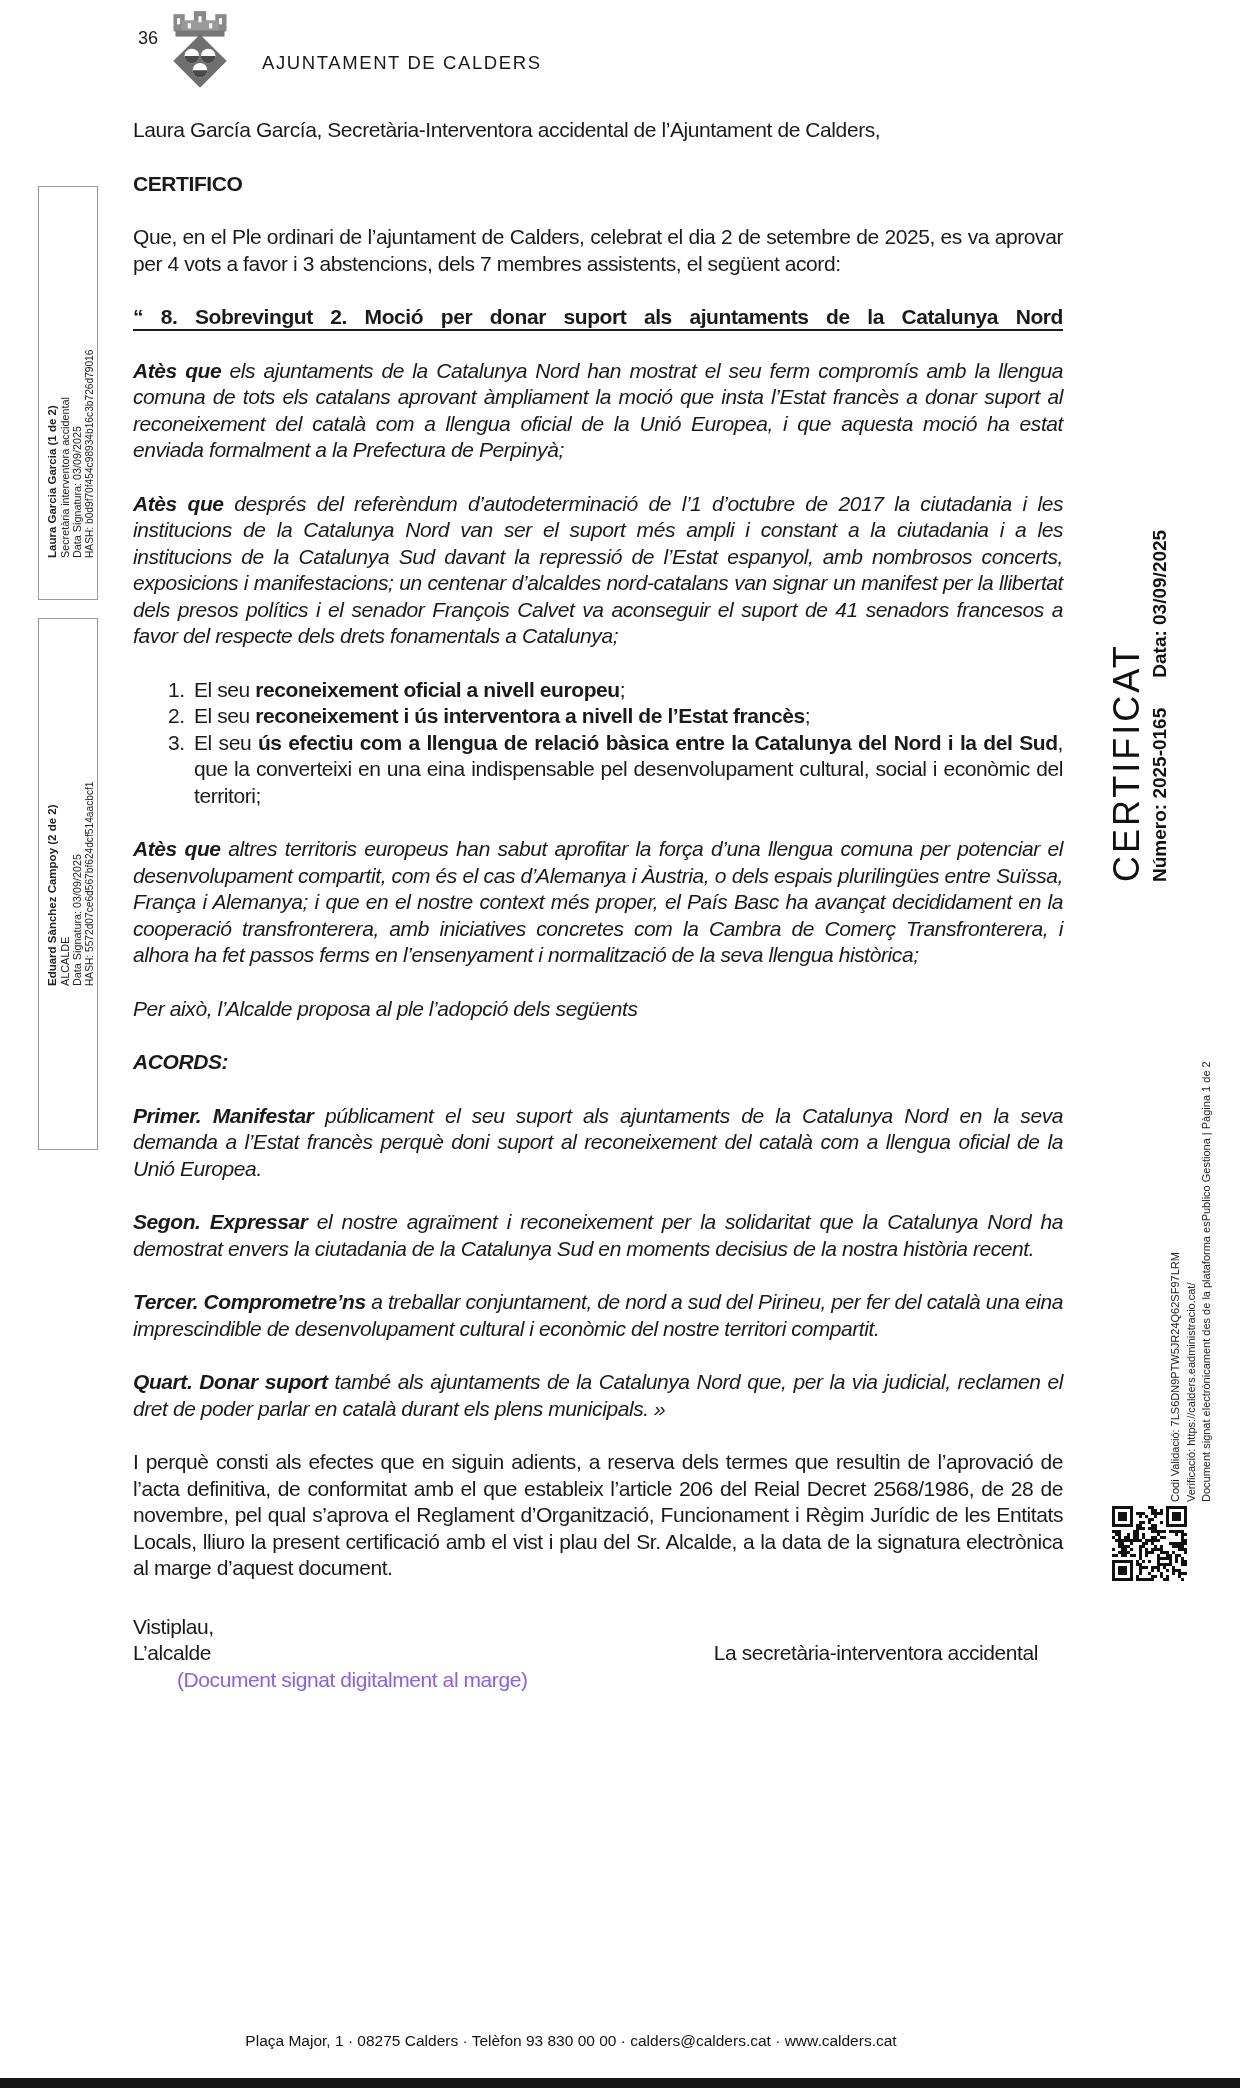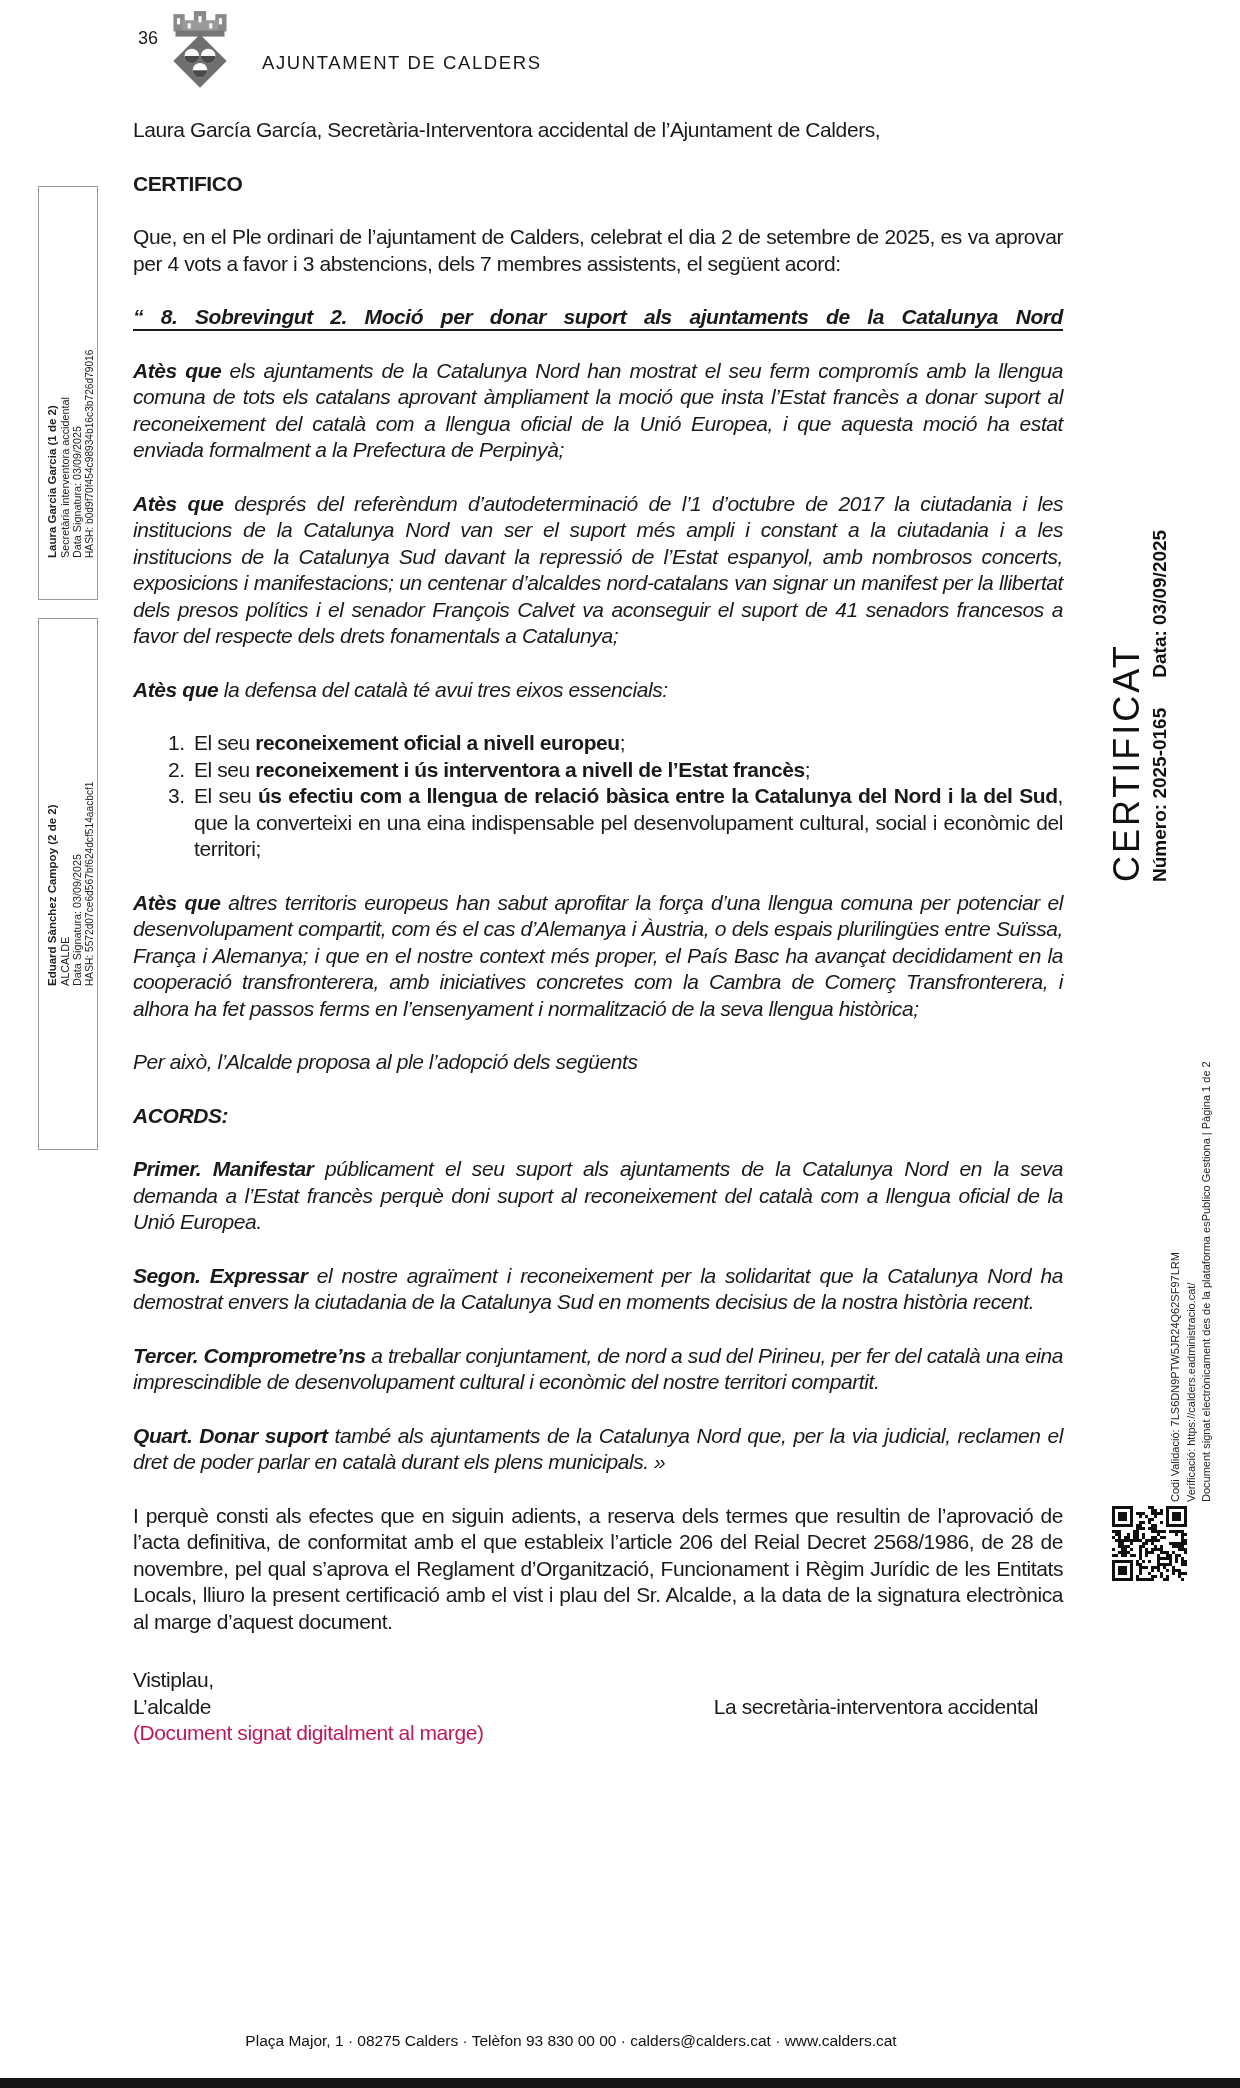--- a/index.html
+++ b/index.html
@@ -26,28 +26,28 @@
   .cert-title{font-size:36px;line-height:42px;letter-spacing:3px;color:#111;}
   .cert-meta{font-size:19px;font-weight:700;line-height:24px;display:flex;gap:30px;color:#111;}
   .validation-block{position:absolute;left:1168px;top:1502px;transform:rotate(-90deg);transform-origin:0 0;width:520px;font-size:11px;line-height:15.5px;color:#222;white-space:nowrap;}
   .qr{position:absolute;left:1112px;top:1506px;width:75px;height:75px;}
   
   main{position:absolute;left:133px;top:117px;width:930px;font-size:21px;line-height:26.5px;letter-spacing:-0.02em;text-align:justify;}
   main>*{margin:27px 0 0 0;}
   main>*:first-child{margin-top:0;}
   .bold{font-weight:700;}
   .it{font-style:italic;}
-  .motion-heading{font-weight:700;font-style:italic;text-decoration:underline;text-underline-offset:5px;text-decoration-thickness:1.5px;text-align:justify;text-align-last:justify;}
+  .motion-heading{font-weight:700;text-decoration:underline;text-underline-offset:5px;text-decoration-thickness:1.5px;text-align:justify;text-align-last:justify;}
   ol.motion-list{padding:0 0 0 57px;margin:27px 0 3px 0;}
   ol.motion-list li{margin:0;padding-left:4px;}
   .pre-final{margin-top:27px;}
   .closing-block{margin-top:32px;}
   .closing-block div{text-align:left;}
   .sign-row{display:flex;justify-content:space-between;padding-right:25px;}
-  .digital-note{color:#be185d;}
+  .digital-note{color:#8b5cf6;margin-left:44px;}
   
   .footer{position:absolute;left:0;top:2032px;width:1142px;text-align:center;font-size:15.5px;color:#111;}
   .bottom-bar{position:absolute;left:0;bottom:0;width:100%;height:10px;background:#161616;}
 </style>
 </head>
 <body>
 
 <div class="page-number">36</div>
 
 <div class="crest">
@@ -120,21 +120,20 @@
 
   <p>Que, en el Ple ordinari de l’ajuntament de Calders, celebrat el dia 2 de setembre de 2025, es va aprovar per 4 vots a favor i 3 abstencions, dels 7 membres assistents, el següent acord:</p>
 
   <p class="motion-heading">“ 8. Sobrevingut 2. Moció per donar suport als ajuntaments de la Catalunya Nord</p>
 
   <p class="it"><b>Atès que</b> <span>els ajuntaments de la Catalunya Nord han mostrat el seu ferm compromís amb la llengua comuna de tots els catalans aprovant àmpliament la moció que insta l’Estat francès a donar suport al reconeixement del català com a llengua oficial de la Unió Europea, i que aquesta moció ha estat enviada formalment a la Prefectura de Perpinyà;</span></p>
 
   <p class="it"><b>Atès que</b> <span>després del referèndum d’autodeterminació de l’1 d’octubre de 2017 la ciutadania i les institucions de la Catalunya Nord van ser el suport més ampli i constant a la ciutadania i a les institucions de la Catalunya Sud davant la repressió de l’Estat espanyol, amb nombrosos concerts, exposicions i manifestacions; un centenar d’alcaldes nord-catalans van signar un manifest per la llibertat dels presos polítics i el senador François Calvet va aconseguir el suport de 41 senadors francesos a favor del respecte dels drets fonamentals a Catalunya;</span></p>
 
 
-  <p class="it"><b>Atès que</b> <span>la defensa del català té avui tres eixos essencials:</span></p>
 
   <ol class="motion-list">
     <li><span>El seu </span><b>reconeixement oficial a nivell europeu</b><span>;</span></li>
     <li><span>El seu </span><b>reconeixement i ús interventora a nivell de l’Estat francès</b><span>;</span></li>
     <li><span>El seu </span><b>ús efectiu com a llengua de relació bàsica entre la Catalunya del Nord i la del Sud</b><span>, que la converteixi en una eina indispensable pel desenvolupament cultural, social i econòmic del territori;</span></li>
   </ol>
 
   <p class="it"><b>Atès que</b> <span>altres territoris europeus han sabut aprofitar la força d’una llengua comuna per potenciar el desenvolupament compartit, com és el cas d’Alemanya i Àustria, o dels espais plurilingües entre Suïssa, França i Alemanya; i que en el nostre context més proper, el País Basc ha avançat decididament en la cooperació transfronterera, amb iniciatives concretes com la Cambra de Comerç Transfronterera, i alhora ha fet passos ferms en l’ensenyament i normalització de la seva llengua històrica;</span></p>
 
   <p class="it">Per això, l’Alcalde proposa al ple l’adopció dels següents</p>

